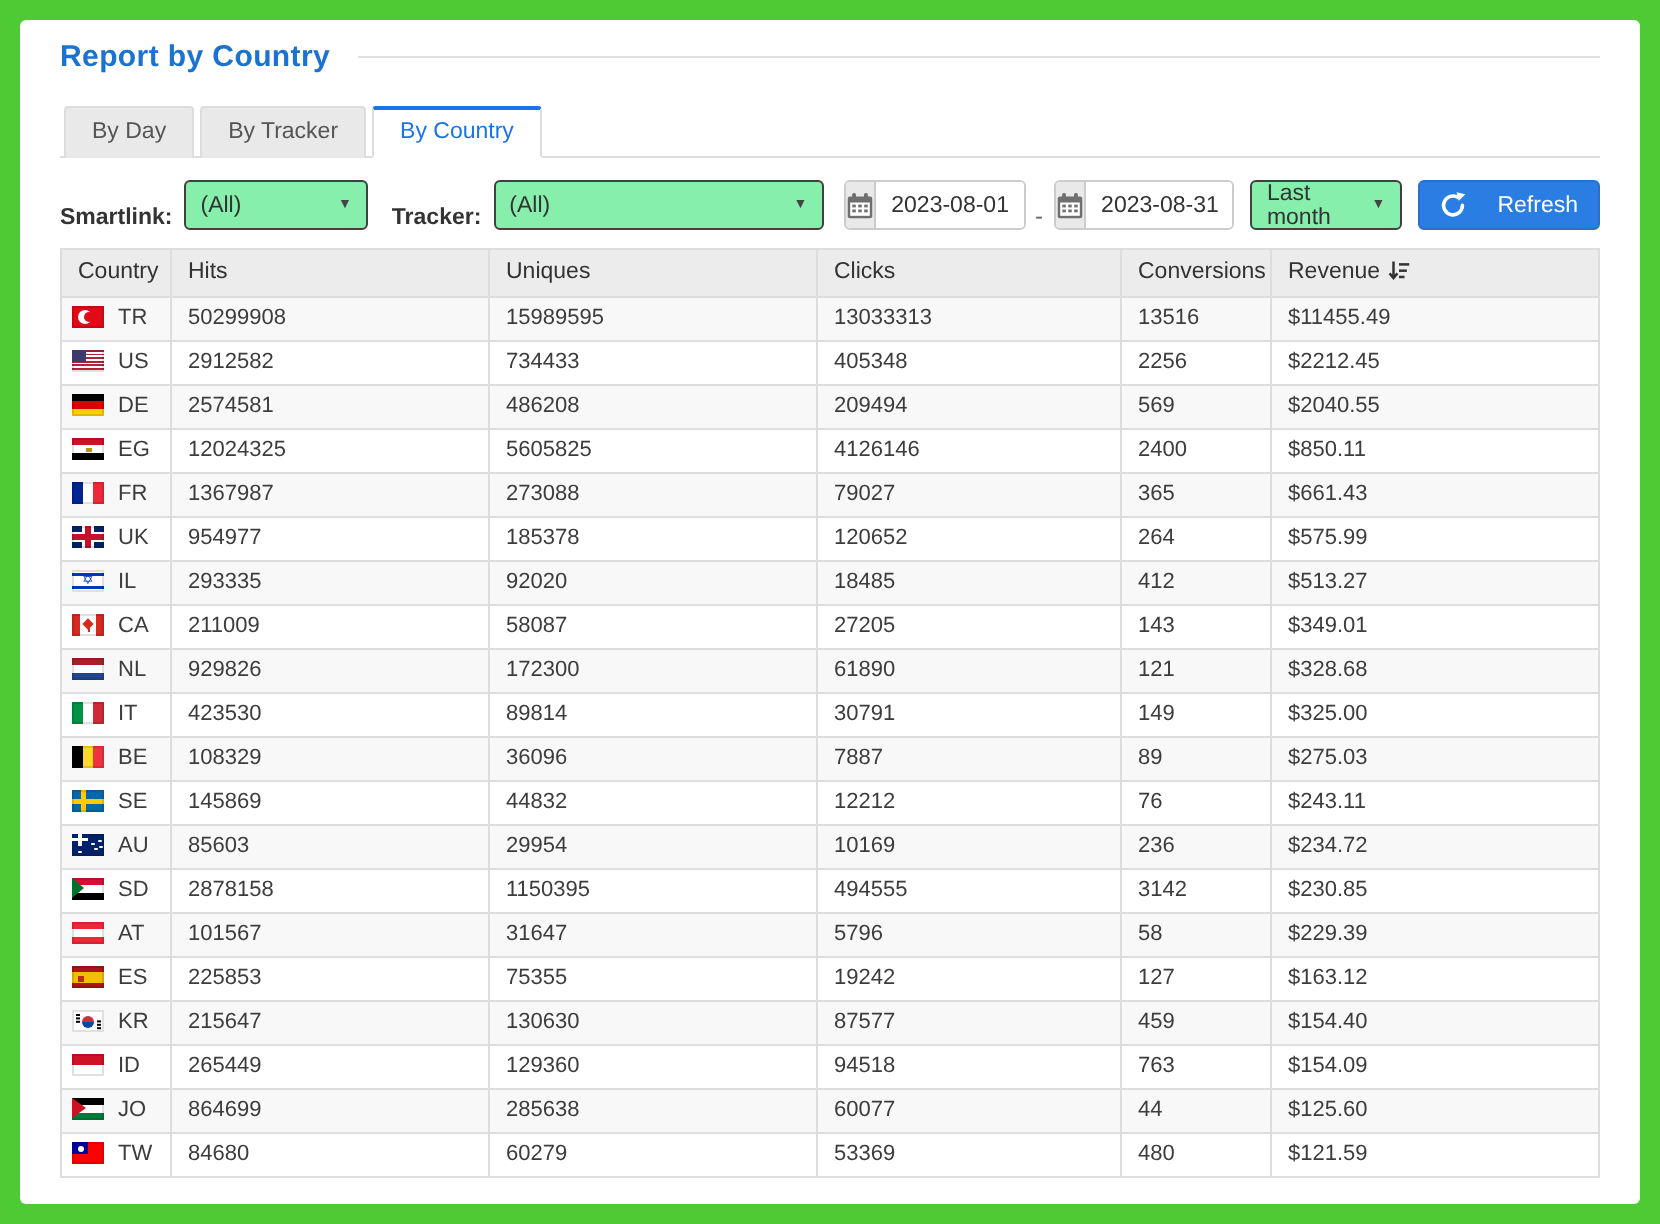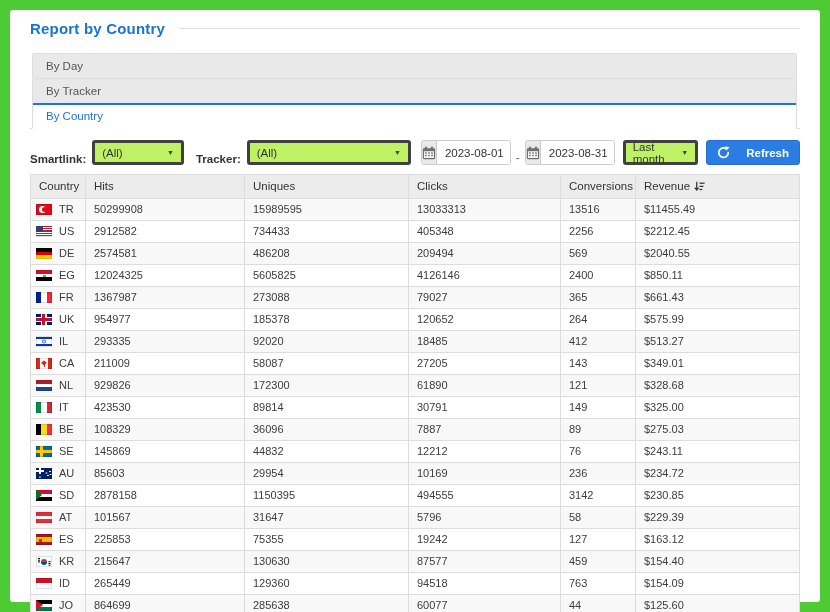--- a/index.html
+++ b/index.html
@@ -15,38 +15,38 @@
     background: #fff; border-radius: 3px;
     padding: 8px 20px 0 20px;
   }
 
   
   .page-header { display: flex; align-items: center; margin-top: 2px; }
   .page-title { color: #1a73d1; font-size: 15px; font-weight: bold; letter-spacing: .2px; }
   .header-rule { flex: 1; border-top: 1px solid #e0e0e0; margin-left: 14px; }
 
   
-  .tabs { display: flex; margin-top: 15px; border-bottom: 1px solid #ddd; padding-left: 2px; flex-direction: column; }
+  .tabs { display: flex; margin-top: 15px; border-bottom: 1px solid #ddd; padding-left: 2px; }
   .tab {
     font-size: 11.5px; color: #555; background: #e9e9e9;
     border: 1px solid #ddd; border-bottom: none;
     padding: 6px 13px 6px 13px; margin-right: 3px; cursor: pointer;
     border-radius: 2px 2px 0 0; position: relative; top: 1px;
   }
   .tab.active {
     background: #fff; color: #1a73e8; border-top: 2px solid #1a73e8;
     border-bottom: 1px solid #fff; padding-top: 5px;
   }
 
   
   .filters { display: flex; align-items: flex-end; margin-top: 11px; }
   .filters .lbl { font-size: 11.5px; font-weight: bold; color: #333; margin-right: 6px; }
   .select {
     display: flex; align-items: center; justify-content: space-between;
-    border: 3px solid #404040; border-radius: 3px; background: #bef264;
+    border: 1px solid #404040; border-radius: 3px; background: #86efac;
     height: 25px; padding: 0 7px; font-size: 11.5px; color: #333; cursor: pointer;
   }
   .select .caret { font-size: 7px; color: #444; margin-left: 8px; }
   .select.sm { width: 113px; margin-right: 12px; }
   .select.lg { width: 207px; margin-right: 10px; }
   .select.range { width: 92px; margin-right: 8px; }
   .input-group {
     display: flex; align-items: stretch; border: 1px solid #ccc;
     border-radius: 3px; overflow: hidden; height: 25px; background: #fff;
   }
@@ -56,21 +56,21 @@
   }
   .input-group input {
     border: none; outline: none; width: 85px; font-size: 11.5px;
     color: #333; padding: 0 8px; font-family: "Liberation Sans", sans-serif;
   }
   .dash { color: #666; font-size: 12px; margin: 0 5px; }
   .gap-r { margin-right: 8px; }
   .btn-refresh {
     display: flex; align-items: center; gap: 16px;
     background: #2a7de2; color: #fff; border: 1px solid #2a6fd0; border-radius: 3px;
-    font-size: 11.5px; font-weight: bold; height: 25px; padding: 0 10px; cursor: pointer;
+    font-size: 11.5px; font-weight: normal; height: 25px; padding: 0 10px; cursor: pointer;
     font-family: "Liberation Sans", sans-serif;
   }
 
   
   table { width: 100%; border-collapse: collapse; table-layout: fixed; margin-top: 9px; }
   th, td {
     border: 1px solid #ddd; padding: 4px 8px; font-size: 11px; color: #3c3c3c;
     line-height: 13px; white-space: nowrap; overflow: hidden;
   }
   th { background: #ececec; text-align: left; font-size: 11.5px; font-weight: normal; color: #333; padding: 5px 8px; cursor: pointer; }

